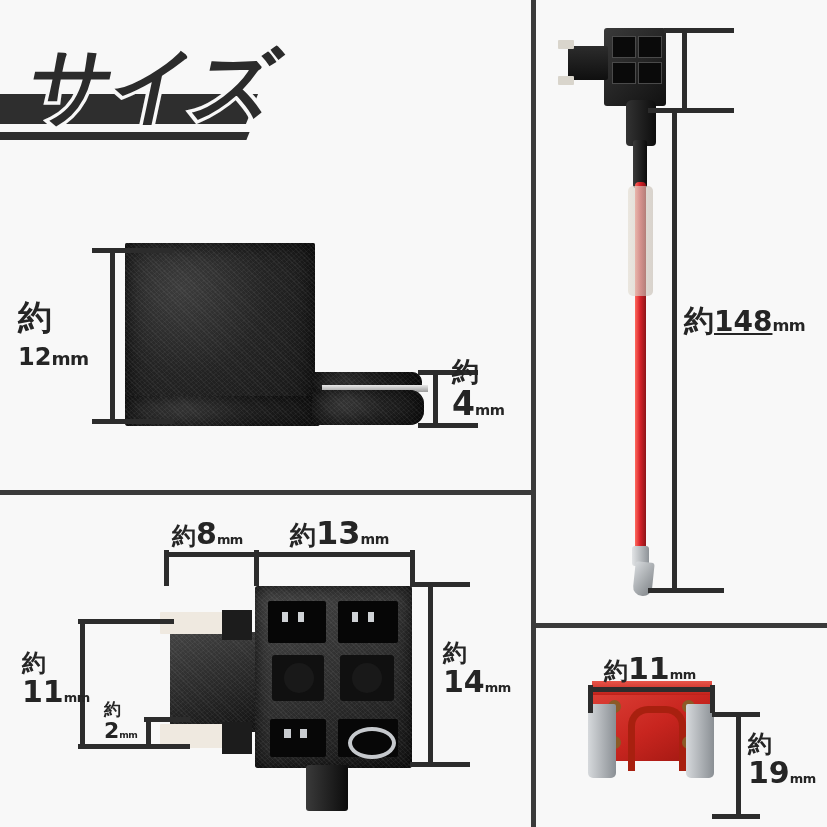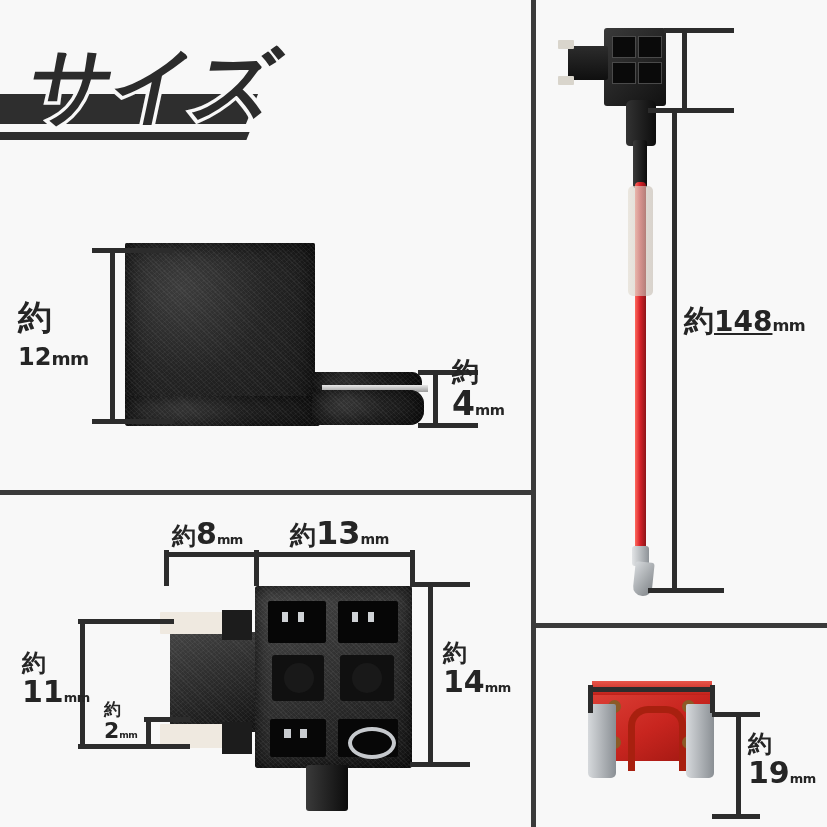--- a/index.html
+++ b/index.html
@@ -251,20 +251,23 @@
     <div style="position:absolute;left:146px;top:72px;width:13px;height:13px;background:#8c5a26;border-radius:50%;"></div>
     <div style="position:absolute;left:72px;top:108px;width:13px;height:13px;background:#8c5a26;border-radius:50%;"></div>
     <div style="position:absolute;left:146px;top:108px;width:13px;height:13px;background:#8c5a26;border-radius:50%;"></div>
 
     <div style="position:absolute;left:52px;top:76px;width:28px;height:74px;background:linear-gradient(90deg,#d6d9dc,#8a8f94);border-radius:2px 2px 5px 5px;"></div>
     <div style="position:absolute;left:150px;top:76px;width:28px;height:74px;background:linear-gradient(90deg,#d6d9dc,#8a8f94);border-radius:2px 2px 5px 5px;"></div>
 
     <div class="rule rule-h" style="left:54px;top:59px;width:124px;"></div>
     <div class="cap cap-v" style="left:52px;top:57px;height:28px;"></div>
     <div class="cap cap-v" style="left:174px;top:57px;height:28px;"></div>
+    <div class="dim" style="left:68px;top:26px;font-size:24px;">
+      <span class="yaku">約</span><span class="num" style="font-size:30px;">11</span><span class="unit">mm</span>
+    </div>
 
     <div class="rule rule-v" style="left:200px;top:86px;height:104px;"></div>
     <div class="cap cap-h" style="left:176px;top:84px;width:48px;"></div>
     <div class="cap cap-h" style="left:176px;top:186px;width:48px;"></div>
     <div class="dim two-line" style="left:212px;top:104px;font-size:24px;">
       <span class="row1 yaku">約</span>
       <span class="row2"><span class="num" style="font-size:30px;">19</span><span class="unit">mm</span></span>
     </div>
   </div>
 

